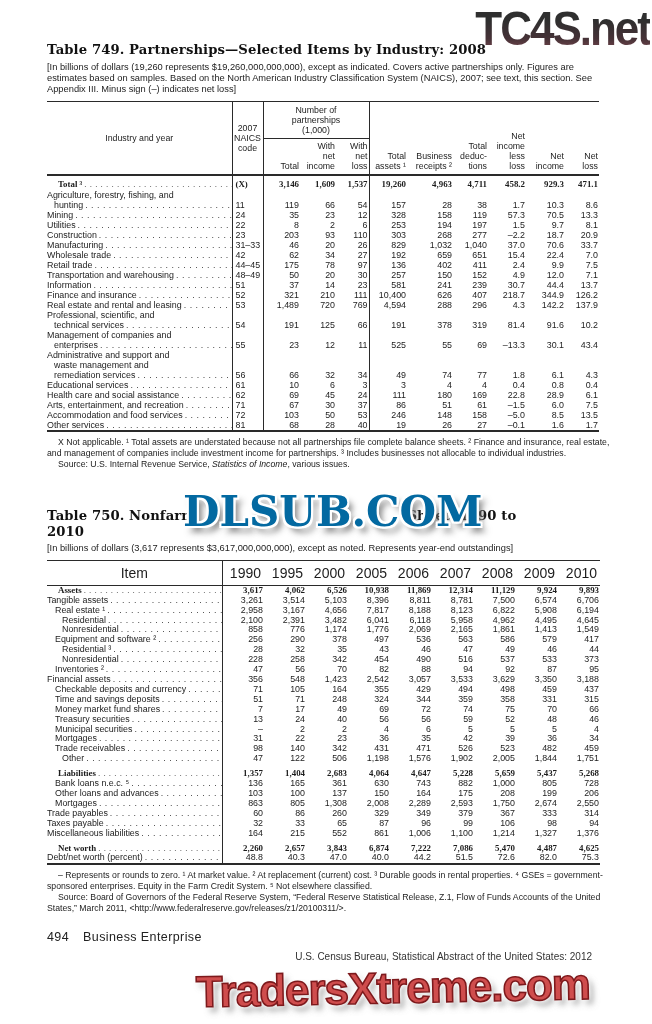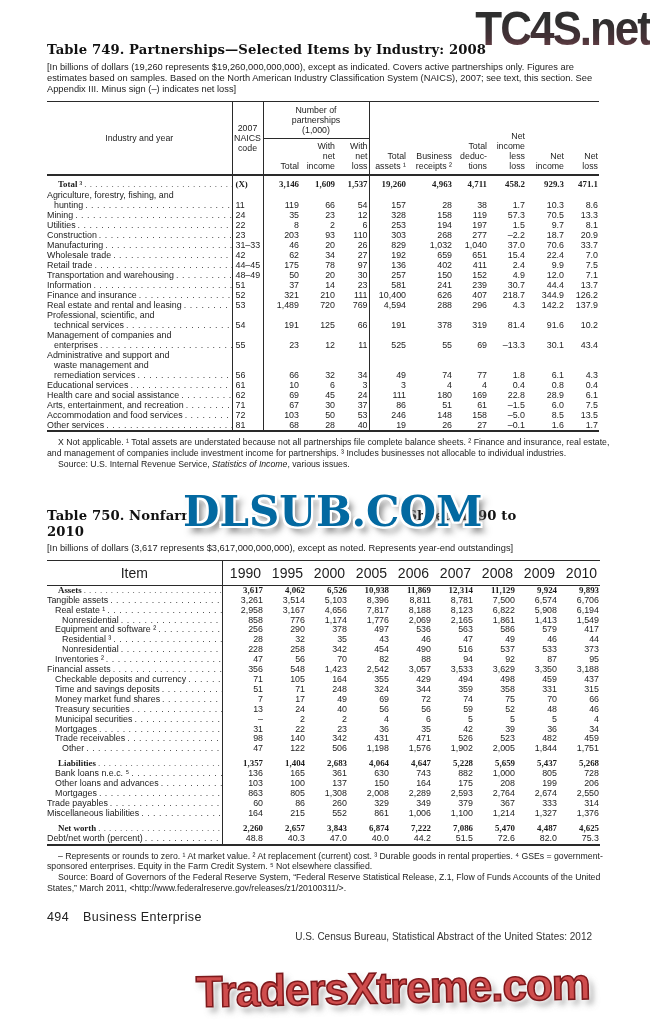--- a/index.html
+++ b/index.html
@@ -642,20 +642,37 @@
               <td class="num c3">7,817</td>
               <td class="num c4">8,188</td>
               <td class="num c5">8,123</td>
               <td class="num c6">6,822</td>
               <td class="num c7">5,908</td>
               <td class="num c8">6,194</td>
             </tr>
             <tr>
               <td class="lbl ind2">
                 <div class="lline last">
+                  <span class="ltxt">Residential</span>
+                  <span class="dots"></span>
+                </div>
+              </td>
+              <td class="num c0">2,100</td>
+              <td class="num c1">2,391</td>
+              <td class="num c2">3,482</td>
+              <td class="num c3">6,041</td>
+              <td class="num c4">6,118</td>
+              <td class="num c5">5,958</td>
+              <td class="num c6">4,962</td>
+              <td class="num c7">4,495</td>
+              <td class="num c8">4,645</td>
+            </tr>
+            <tr>
+              <td class="lbl ind2">
+                <div class="lline last">
                   <span class="ltxt">Nonresidential</span>
                   <span class="dots"></span>
                 </div>
               </td>
               <td class="num c0">858</td>
               <td class="num c1">776</td>
               <td class="num c2">1,174</td>
               <td class="num c3">1,776</td>
               <td class="num c4">2,069</td>
               <td class="num c5">2,165</td>
@@ -941,21 +958,21 @@
                   <span class="ltxt">Mortgages</span>
                   <span class="dots"></span>
                 </div>
               </td>
               <td class="num c0">863</td>
               <td class="num c1">805</td>
               <td class="num c2">1,308</td>
               <td class="num c3">2,008</td>
               <td class="num c4">2,289</td>
               <td class="num c5">2,593</td>
-              <td class="num c6">2,764</td>
+              <td class="num c6">1,750</td>
               <td class="num c7">2,674</td>
               <td class="num c8">2,550</td>
             </tr>
             <tr>
               <td class="lbl ind0">
                 <div class="lline last">
                   <span class="ltxt">Trade payables</span>
                   <span class="dots"></span>
                 </div>
               </td>
@@ -965,20 +982,37 @@
               <td class="num c3">329</td>
               <td class="num c4">349</td>
               <td class="num c5">379</td>
               <td class="num c6">367</td>
               <td class="num c7">333</td>
               <td class="num c8">314</td>
             </tr>
             <tr>
               <td class="lbl ind0">
                 <div class="lline last">
+                  <span class="ltxt">Taxes payable</span>
+                  <span class="dots"></span>
+                </div>
+              </td>
+              <td class="num c0">32</td>
+              <td class="num c1">33</td>
+              <td class="num c2">65</td>
+              <td class="num c3">87</td>
+              <td class="num c4">96</td>
+              <td class="num c5">99</td>
+              <td class="num c6">106</td>
+              <td class="num c7">98</td>
+              <td class="num c8">94</td>
+            </tr>
+            <tr>
+              <td class="lbl ind0">
+                <div class="lline last">
                   <span class="ltxt">Miscellaneous liabilities</span>
                   <span class="dots"></span>
                 </div>
               </td>
               <td class="num c0">164</td>
               <td class="num c1">215</td>
               <td class="num c2">552</td>
               <td class="num c3">861</td>
               <td class="num c4">1,006</td>
               <td class="num c5">1,100</td>

